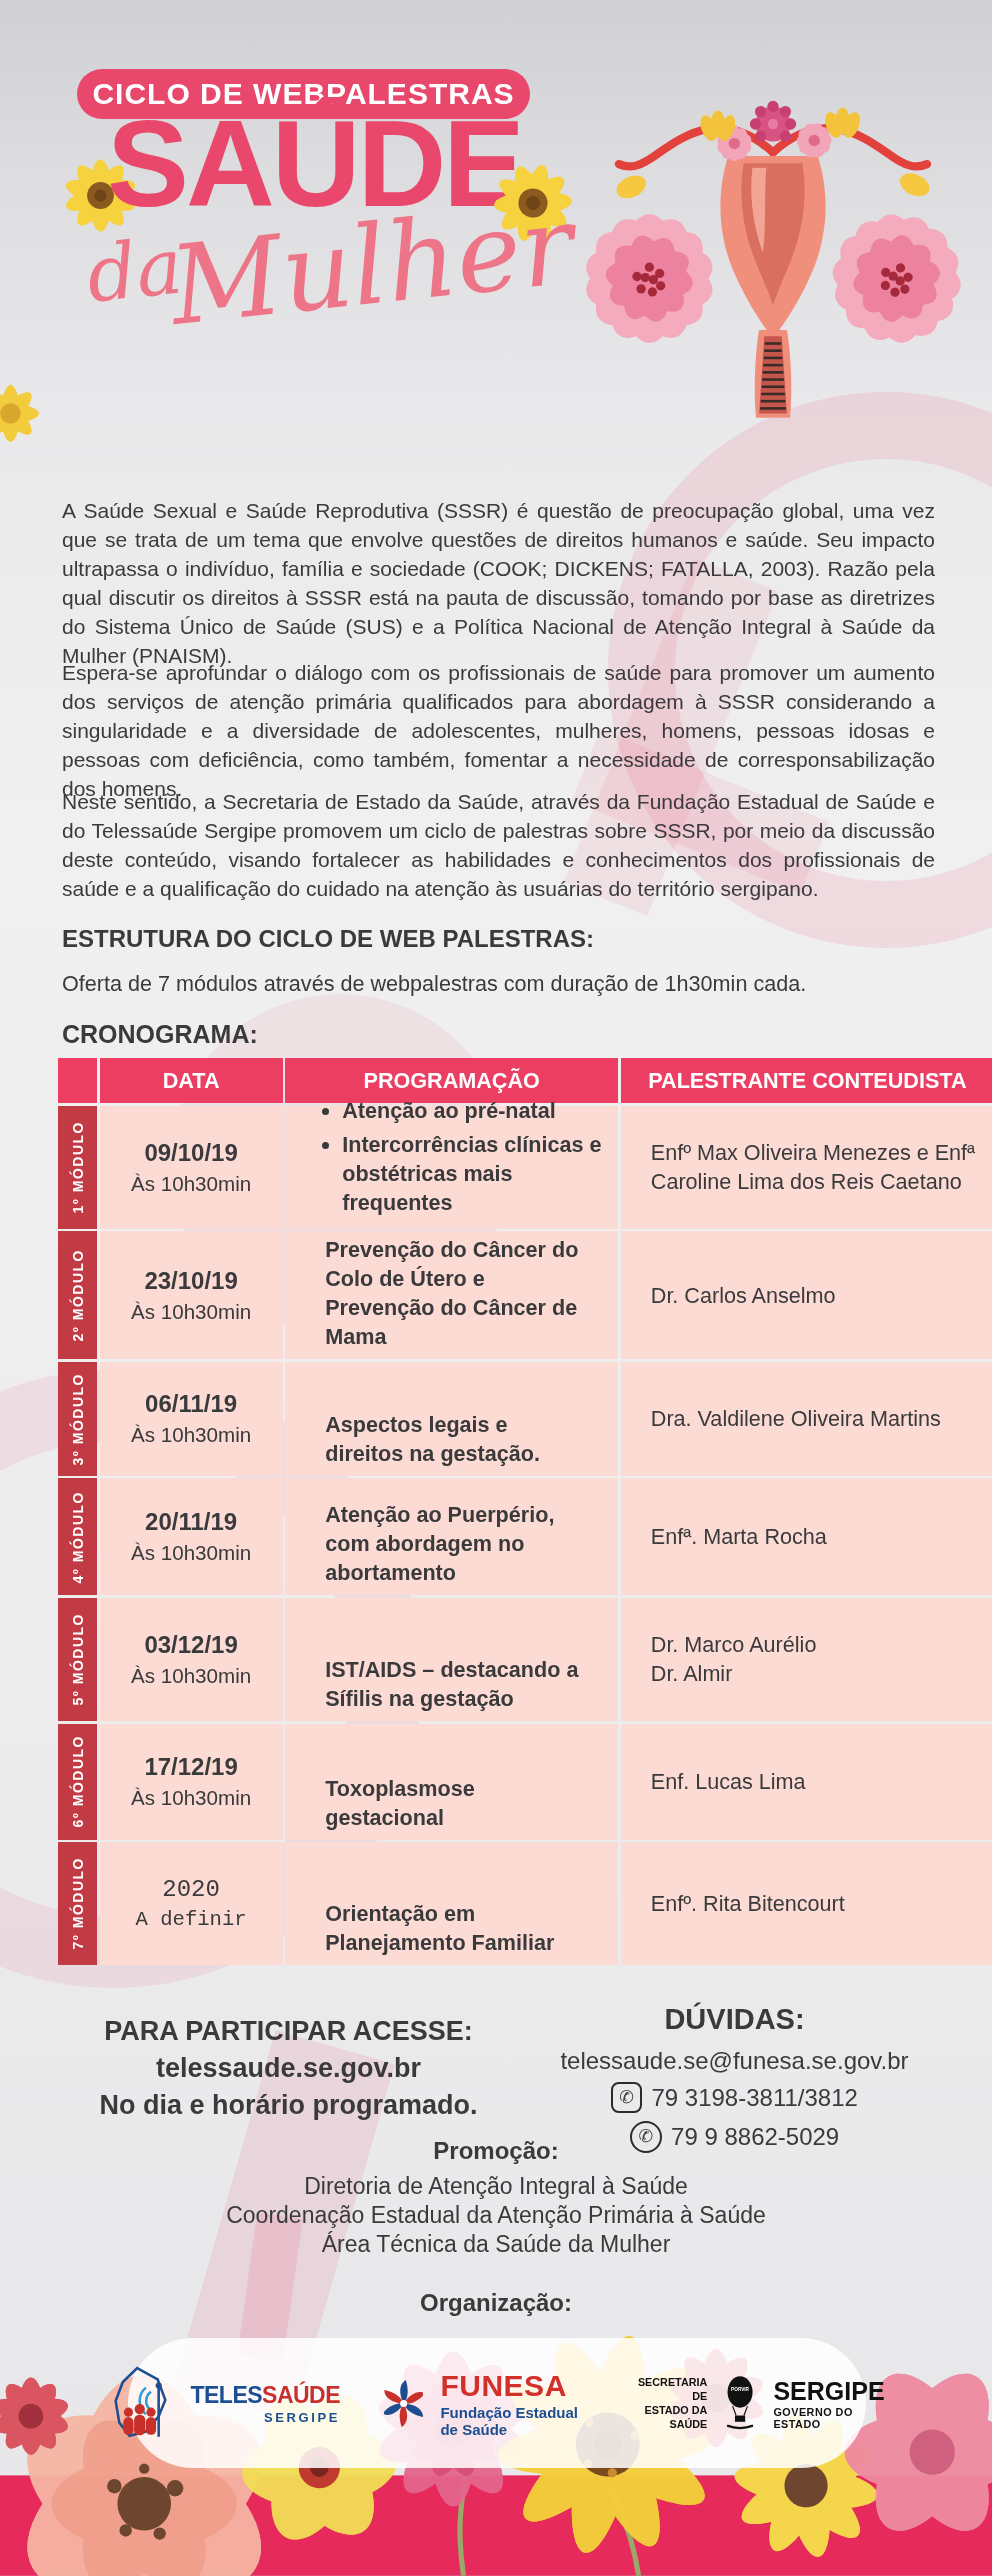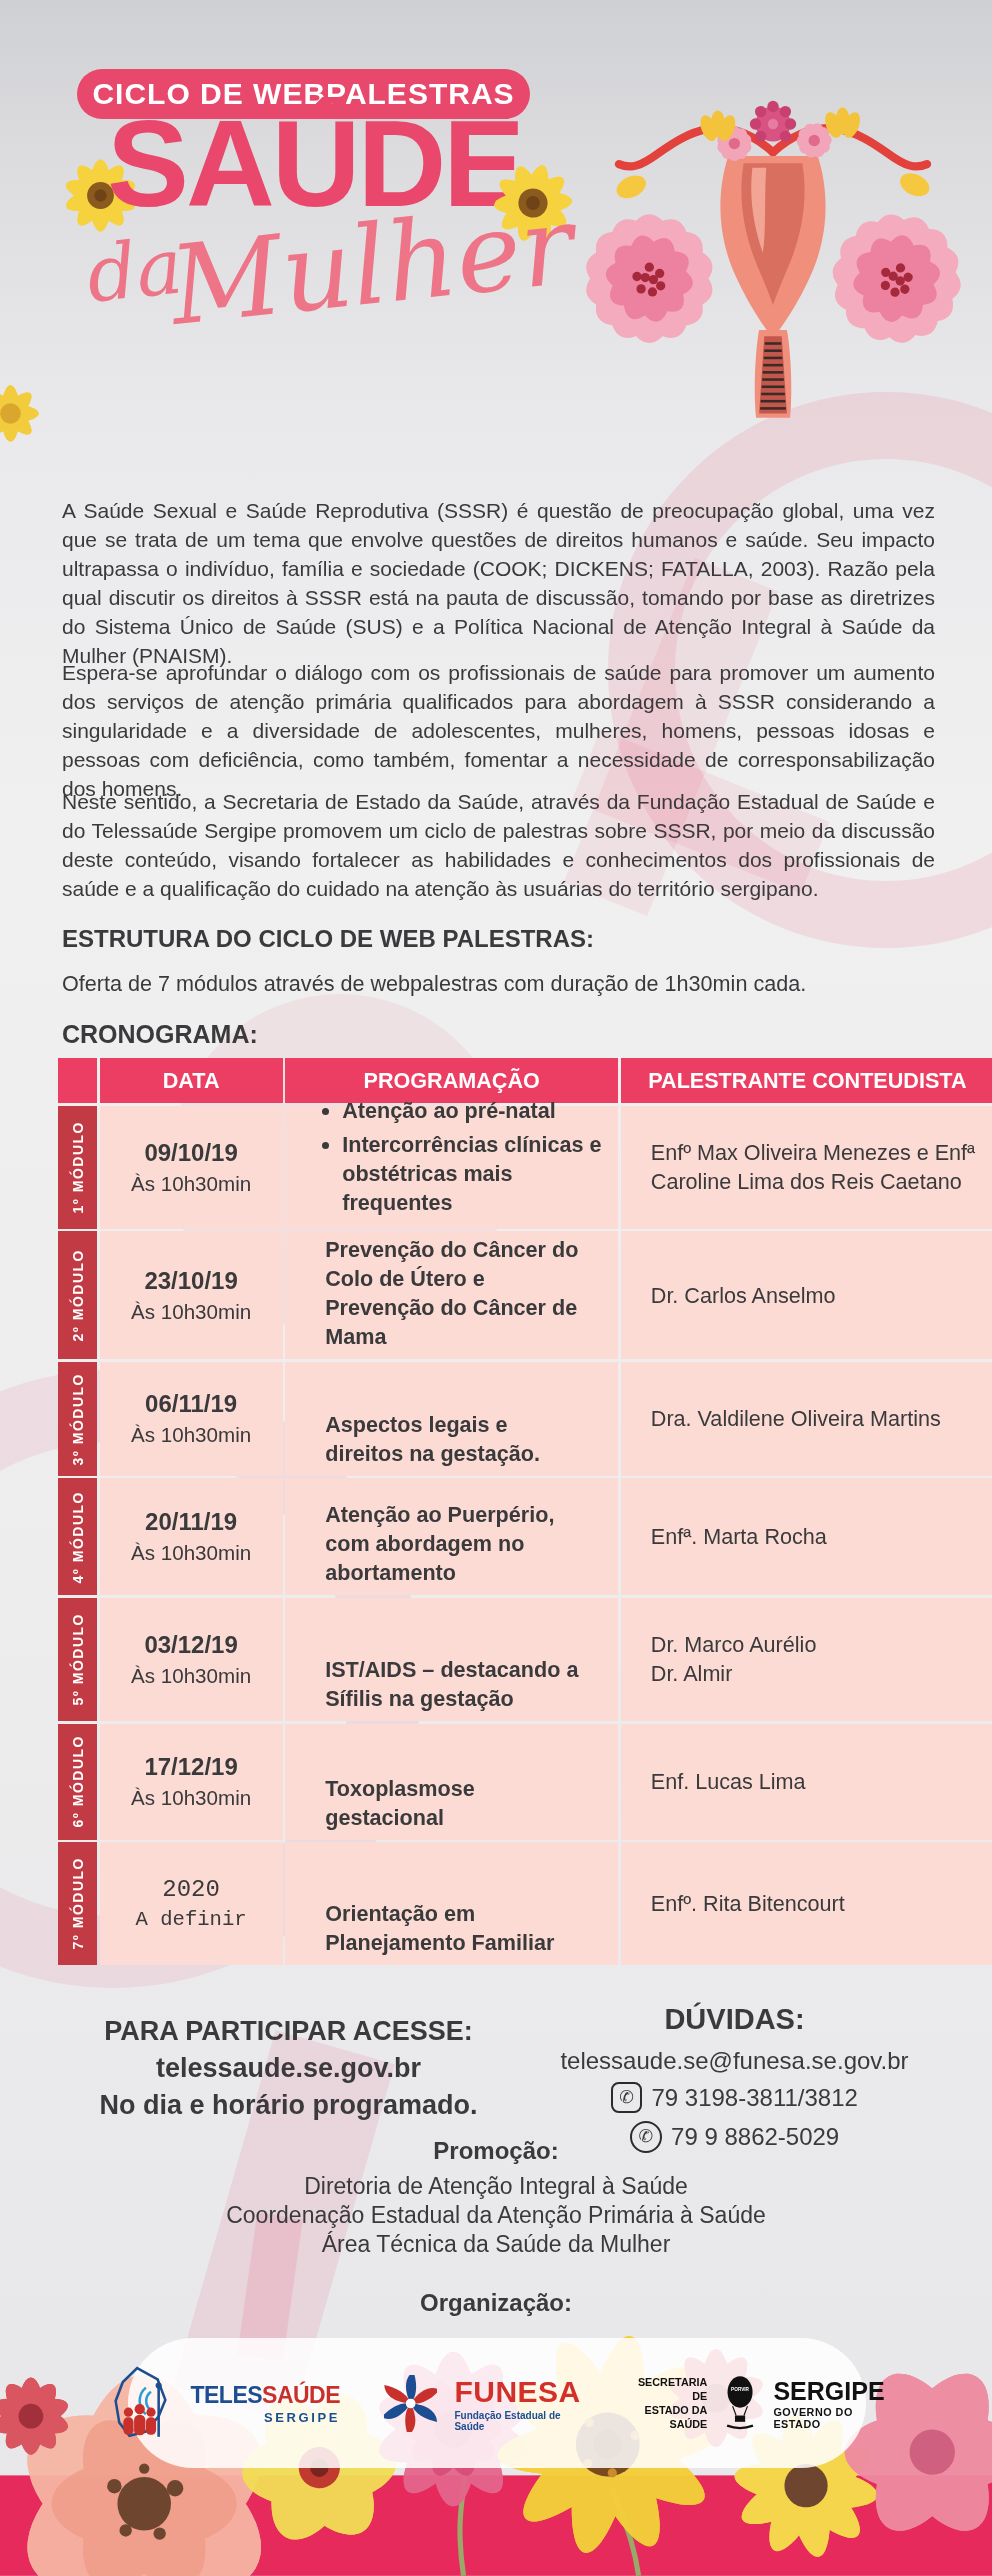--- a/index.html
+++ b/index.html
@@ -64,21 +64,21 @@
   .promo .ln{font-size:23px;line-height:29px;}
   .organiza{left:0;top:2289px;width:992px;text-align:center;font-weight:700;font-size:24px;z-index:2;}
   
   .logo-panel{left:128px;top:2338px;width:738px;height:130px;background:rgba(255,255,255,.86);border-radius:65px;
     display:flex;align-items:center;justify-content:center;gap:44px;z-index:3;}
   .logo{display:flex;align-items:center;gap:17px;justify-content:space-between;}
   .ts-name{font-size:23px;font-weight:800;letter-spacing:-0.5px;}
   .ts-blue{color:#1C4E91;} .ts-red{color:#C8312B;}
   .ts-sub{color:#1C4E91;font-weight:700;font-size:13px;letter-spacing:2.6px;text-align:right;margin-top:1px;}
   .fu-name{color:#D3302A;font-size:30px;font-weight:800;letter-spacing:0.5px;}
-  .fu-sub{color:#1C4E91;font-size:10px;font-weight:700;margin-top:1px;}
+  .fu-sub{color:#1C4E91;font-size:15px;font-weight:700;margin-top:1px;}
   .se-small{font-size:10.8px;font-weight:700;text-align:right;line-height:14px;color:#111;}
   .se-name{font-size:25px;font-weight:800;color:#111;letter-spacing:0px;}
   .se-sub{font-size:10.8px;font-weight:700;color:#111;letter-spacing:0.5px;}
   
   .floral{left:0;top:2246px;width:992px;height:330px;z-index:2;}
   .flower-side{z-index:1;}
 </style>
 </head>
 <body>
 

